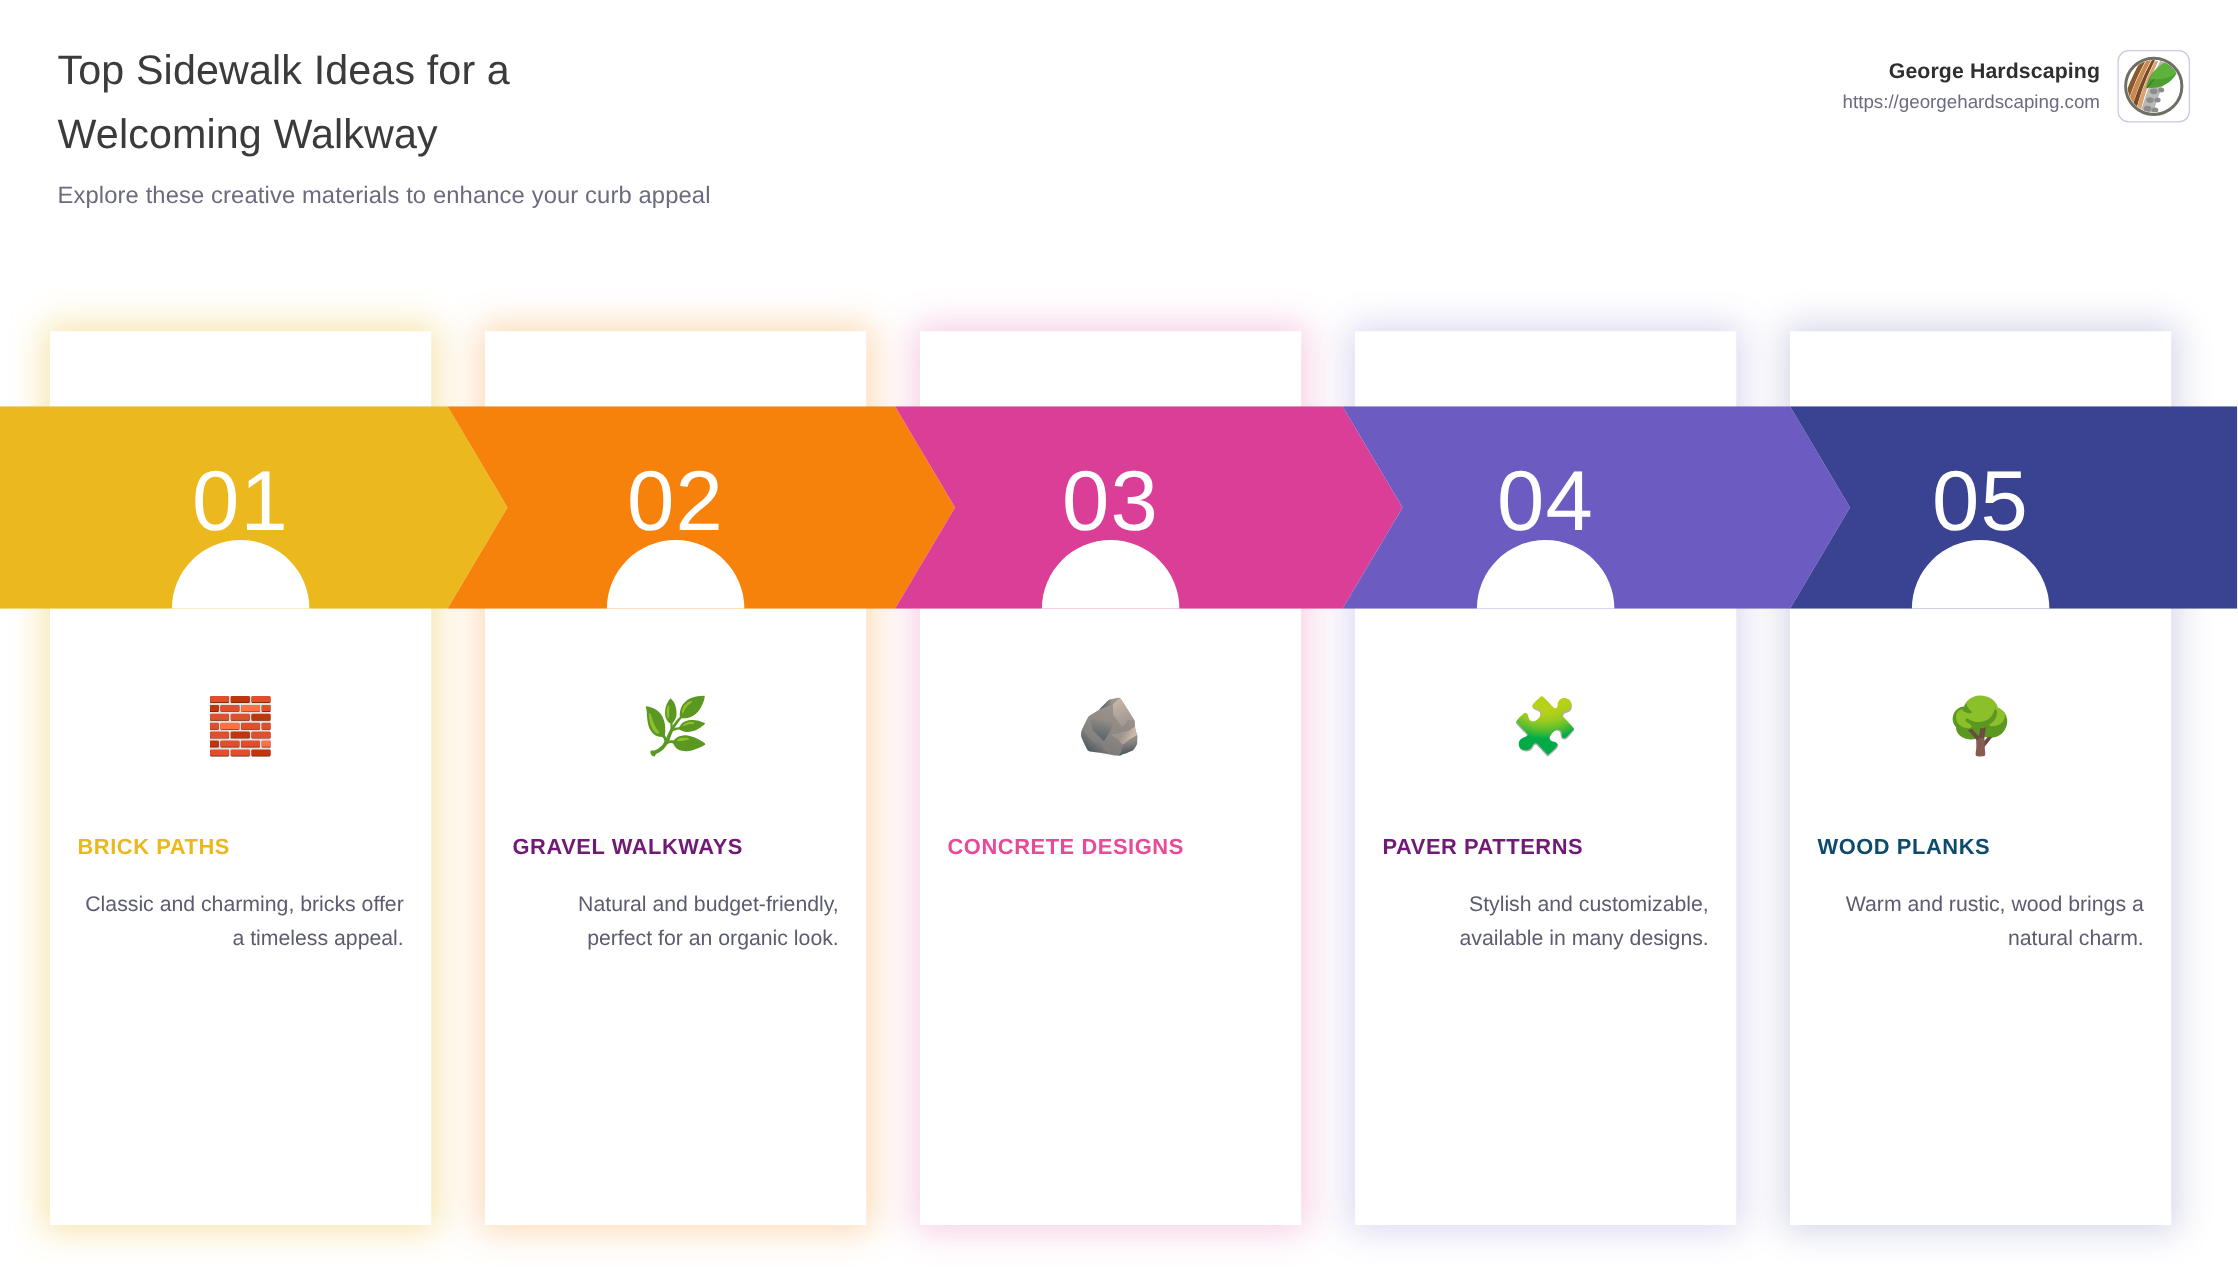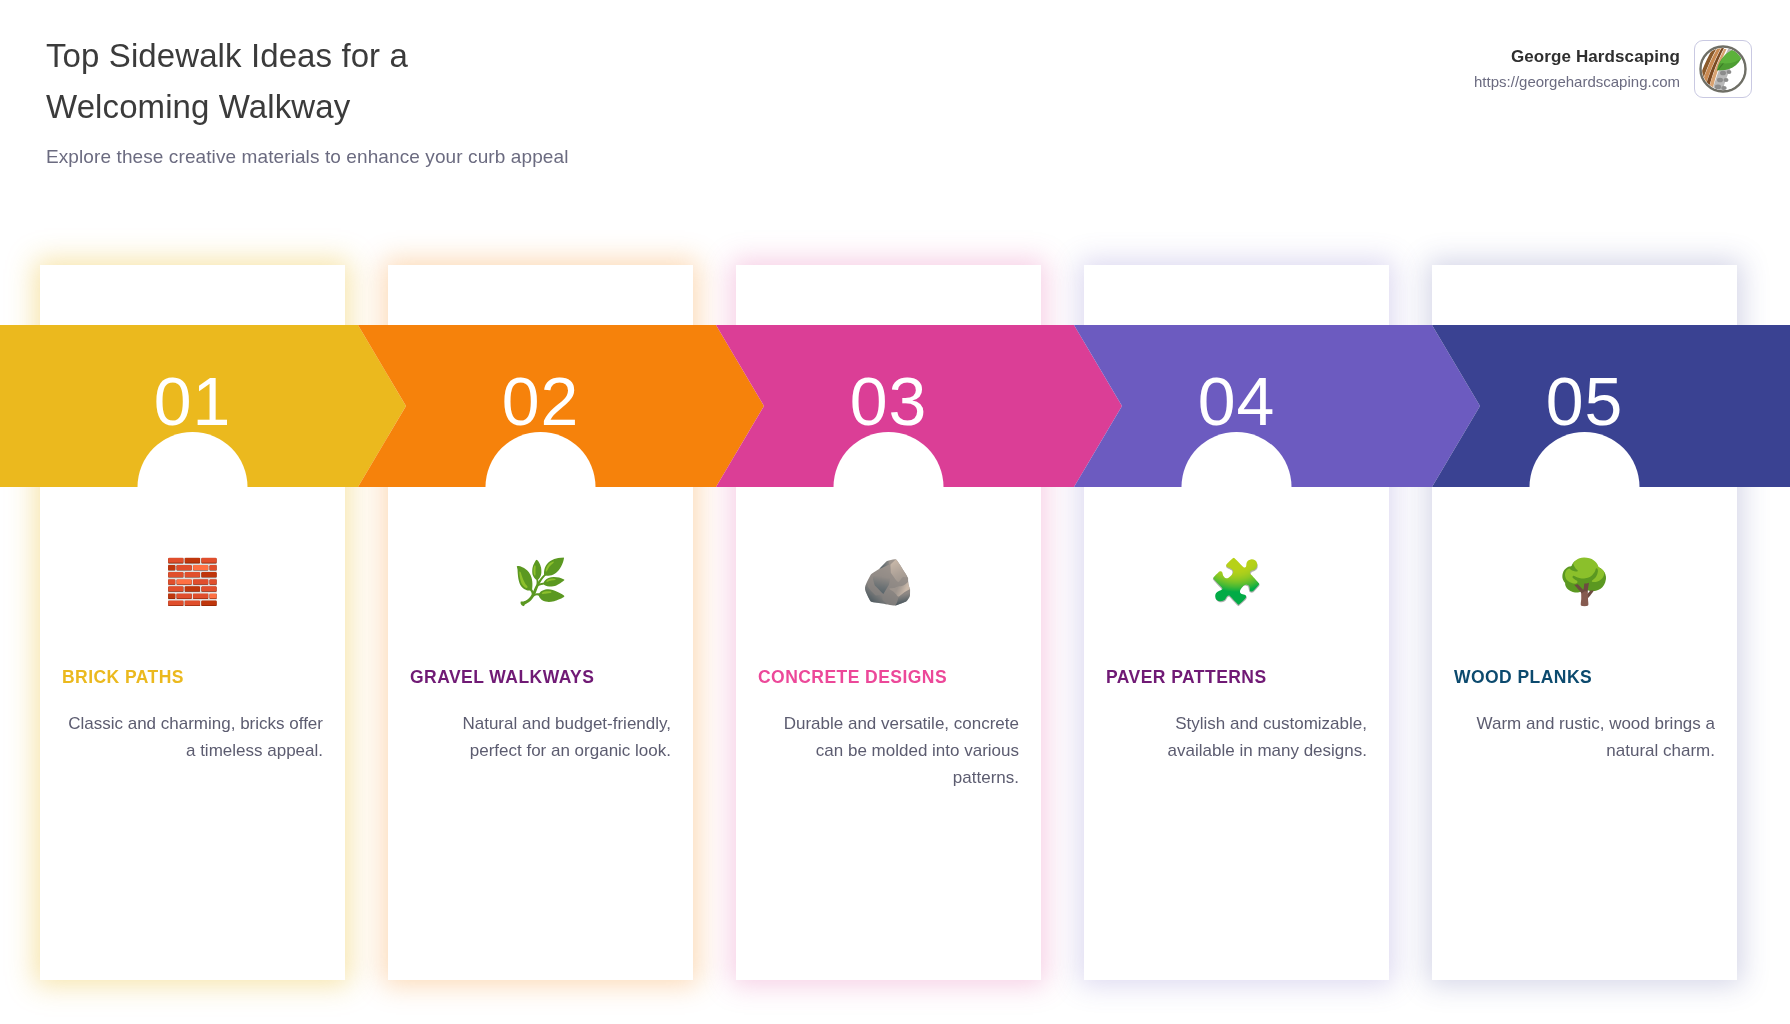--- a/index.html
+++ b/index.html
@@ -224,21 +224,20 @@
         <div class="card-body">
           <div class="card-icon">🌿</div>
           <div class="card-title" style="color: #701a75;">GRAVEL WALKWAYS</div>
           <div class="card-desc">Natural and budget-friendly, perfect for an organic look.</div>
         </div>
       </div>
       <div class="card" style="left: 736px; box-shadow: rgba(219, 62, 150, 0.26) 0px 0px 26px 5px;">
         <div class="card-body">
           <div class="card-icon">🪨</div>
           <div class="card-title" style="color: #ec4899;">CONCRETE DESIGNS</div>
-          <div class="card-desc">Durable and versatile, concrete can be molded into various patterns.</div>
         </div>
       </div>
       <div class="card" style="left: 1084px; box-shadow: rgba(108, 91, 192, 0.24) 0px 0px 26px 5px;">
         <div class="card-body">
           <div class="card-icon">🧩</div>
           <div class="card-title" style="color: #701a75;">PAVER PATTERNS</div>
           <div class="card-desc">Stylish and customizable, available in many designs.</div>
         </div>
       </div>
       <div class="card" style="left: 1432px; box-shadow: rgba(58, 66, 146, 0.22) 0px 0px 26px 5px;">

